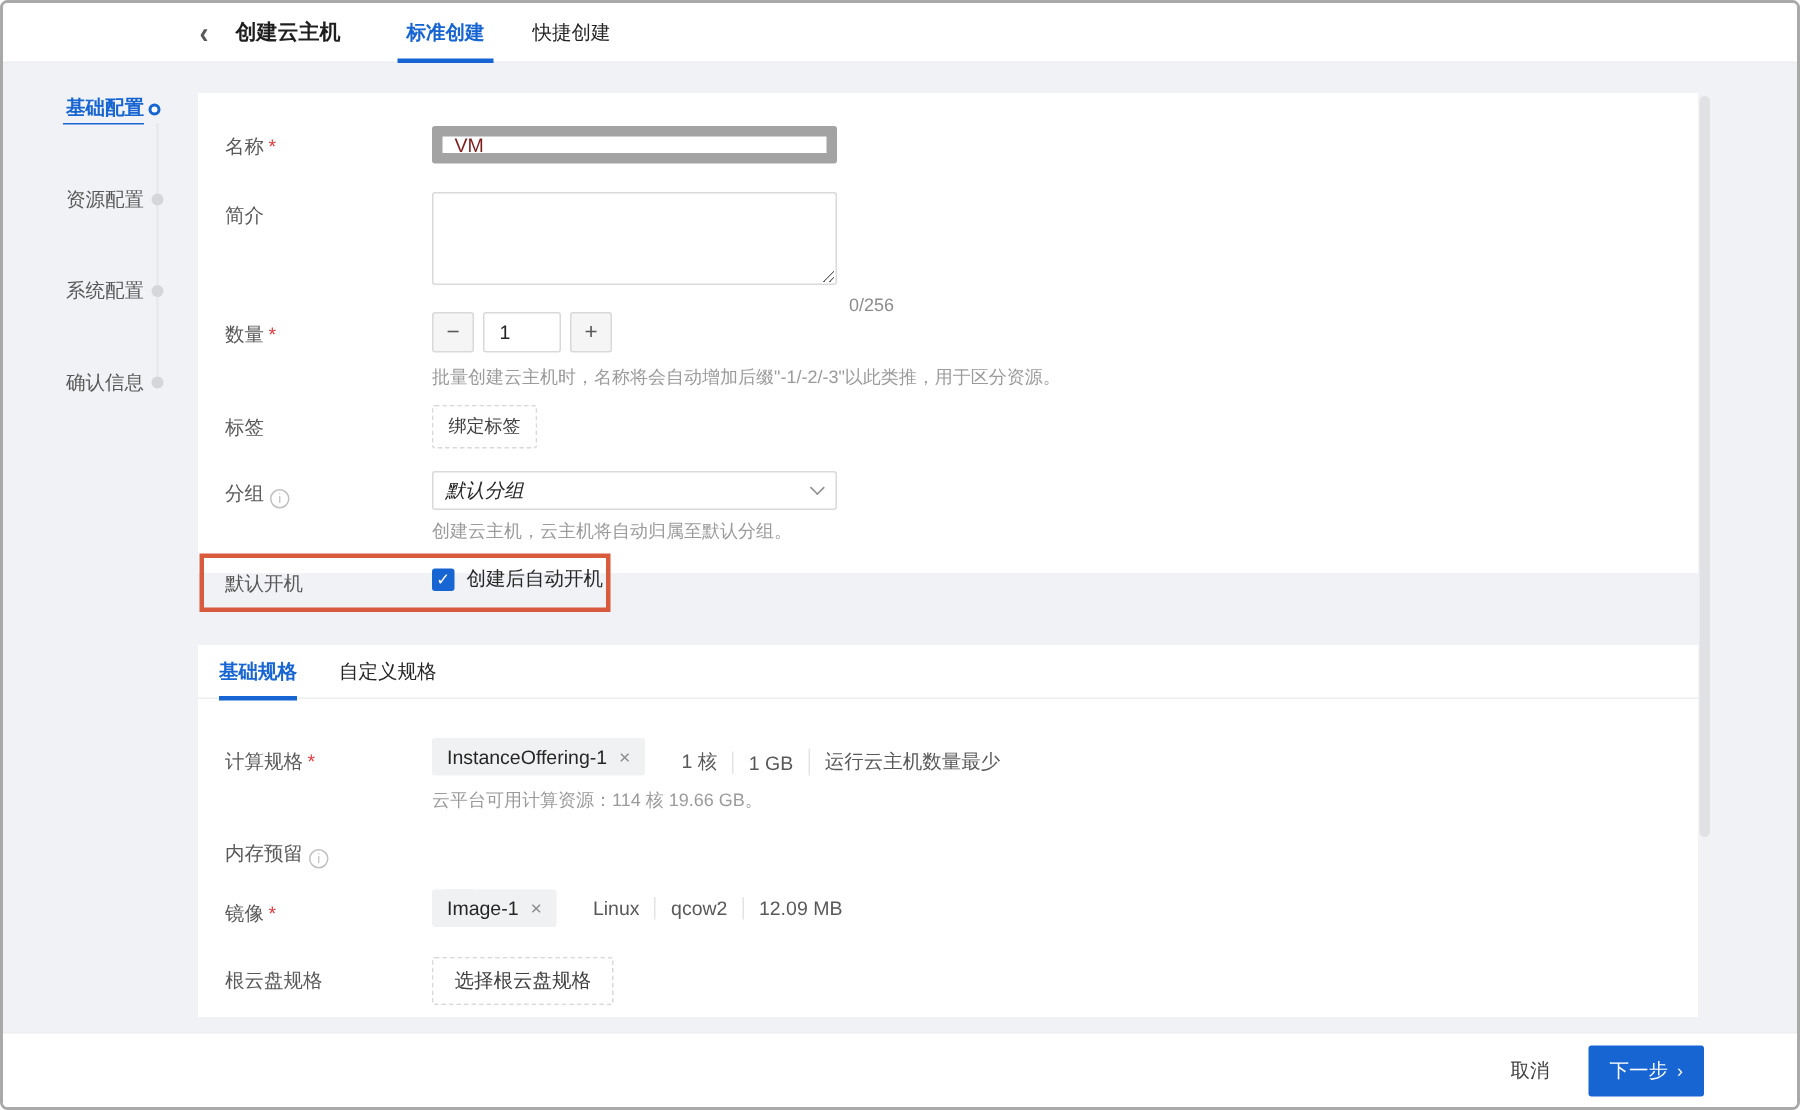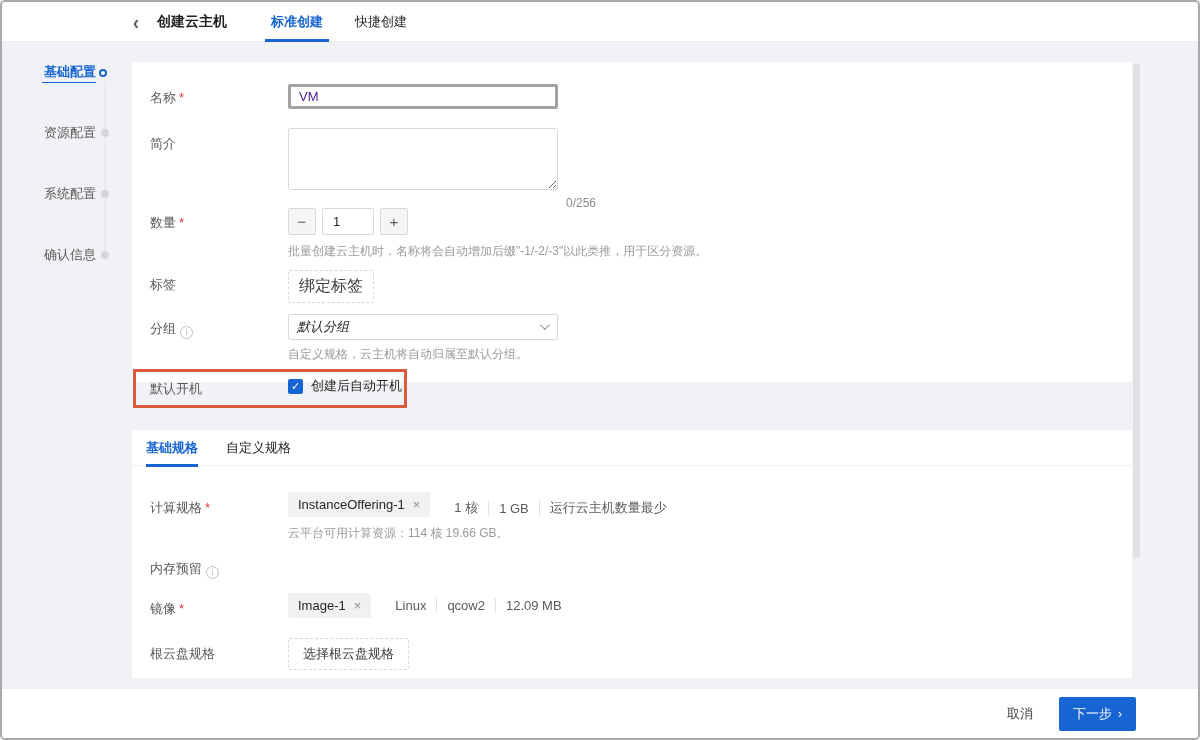--- a/index.html
+++ b/index.html
@@ -34,33 +34,33 @@
   .step.active .dot { left:57px; width:8px; height:8px; background:#fff; border:2px solid #1765d3; }
   
   .card { position:absolute; left:130px; width:1000px; background:#fff; }
   .card1 { top:60px; height:320px; }
   .card2 { top:428px; height:248px; }
   .row-label { position:absolute; left:18px; width:130px; font-size:13px; color:#595959; white-space:nowrap; }
   .req { color:#e4393c; margin-left:3px; }
   .info-ico { display:inline-block; width:13px; height:13px; border:1px solid #bfbfbf; border-radius:50%;
     font-size:9px; line-height:11px; text-align:center; color:#bfbfbf; margin-left:4px; vertical-align:-2px; font-style:normal; }
   .ctl { position:absolute; left:156px; }
-  .txt-input { width:270px; height:25px; border:3px solid #a3a3a3; border-radius:2px; font-size:13px; color:#4c1d95;
+  .txt-input { width:270px; height:25px; border:7px solid #a3a3a3; border-radius:2px; font-size:13px; color:#7f1d1d;
     padding:0 8px; font-family:inherit; outline:none; background:#fff; }
   .txt-area { width:270px; height:62px; border:1px solid #d9d9d9; border-radius:2px; font-size:13px; color:#262626;
     padding:4px 8px; font-family:inherit; outline:none; resize:vertical; }
   .counter { position:absolute; left:434px; top:106px; font-size:12px; color:#8c8c8c;margin-top:28px; }
   .help { font-size:12px; color:#9b9b9b; white-space:nowrap; }
   .stepper { display:flex; align-items:center; }
   .step-btn { width:28px; height:27px; background:#f5f5f5; border:1px solid #d9d9d9; color:#595959; font-size:15px;
     display:flex; align-items:center; justify-content:center; cursor:pointer; border-radius:2px; }
   .step-val { width:52px; height:27px; border:1px solid #d9d9d9; border-radius:2px; text-align:left; padding-left:10px;
     font-size:13px; color:#262626; margin:0 6px; font-family:inherit; outline:none; }
   .dashed-btn { display:inline-block; border:1px dashed #d9d9d9; border-radius:2px; background:#fff; color:#404040;
-    font-size:16px; padding:5px 10px; cursor:pointer; font-family:inherit; }
+    font-size:12px; padding:5px 10px; cursor:pointer; font-family:inherit; }
   .select { width:270px; height:26px; border:1px solid #d9d9d9; border-radius:2px; background:#fff; position:relative;
     display:flex; align-items:center; padding:0 8px; font-size:13px; color:#262626; cursor:pointer;font-style:italic; }
   .select .chev { position:absolute; right:10px; top:8px; width:7px; height:7px; border-right:1px solid #8c8c8c;
     border-bottom:1px solid #8c8c8c; transform:rotate(45deg) translateY(-2px); }
   .checkbox { width:15px; height:15px; background:#1765d3; border-radius:2px; color:#fff; font-size:11px;
     display:flex; align-items:center; justify-content:center; cursor:pointer; }
   .chk-row { display:flex; align-items:center; gap:8px; font-size:13px; color:#262626; }
   .hl-rect { position:absolute; left:1px; top:307px; width:274px; height:39px; border:3px solid #d95b3d; pointer-events:none; }
   
   .spec-tabs { position:relative; height:36px; border-bottom:1px solid #ebedf0; display:flex; align-items:center; padding-left:14px; }
@@ -150,21 +150,21 @@
     </div>
     <button class="dashed-btn ctl" style="top:208px">绑定标签</button>
 
     <div class="row-label" style="top:258px">
       <span>分组</span><i class="info-ico">i</i>
     </div>
     <div class="select ctl" style="top:252px">
       <span>默认分组</span>
       <span class="chev"></span>
     </div>
-    <div class="help ctl" style="top:284px">自定义规格，云主机将自动归属至默认分组。</div>
+    <div class="help ctl" style="top:284px">创建云主机，云主机将自动归属至默认分组。</div>
 
     <div class="row-label" style="top:318px">
       <span>默认开机</span>
     </div>
     <div class="chk-row ctl" style="top:315px">
       <span class="checkbox">✓</span>
       <span>创建后自动开机</span>
     </div>
 
     <div class="hl-rect"></div>

